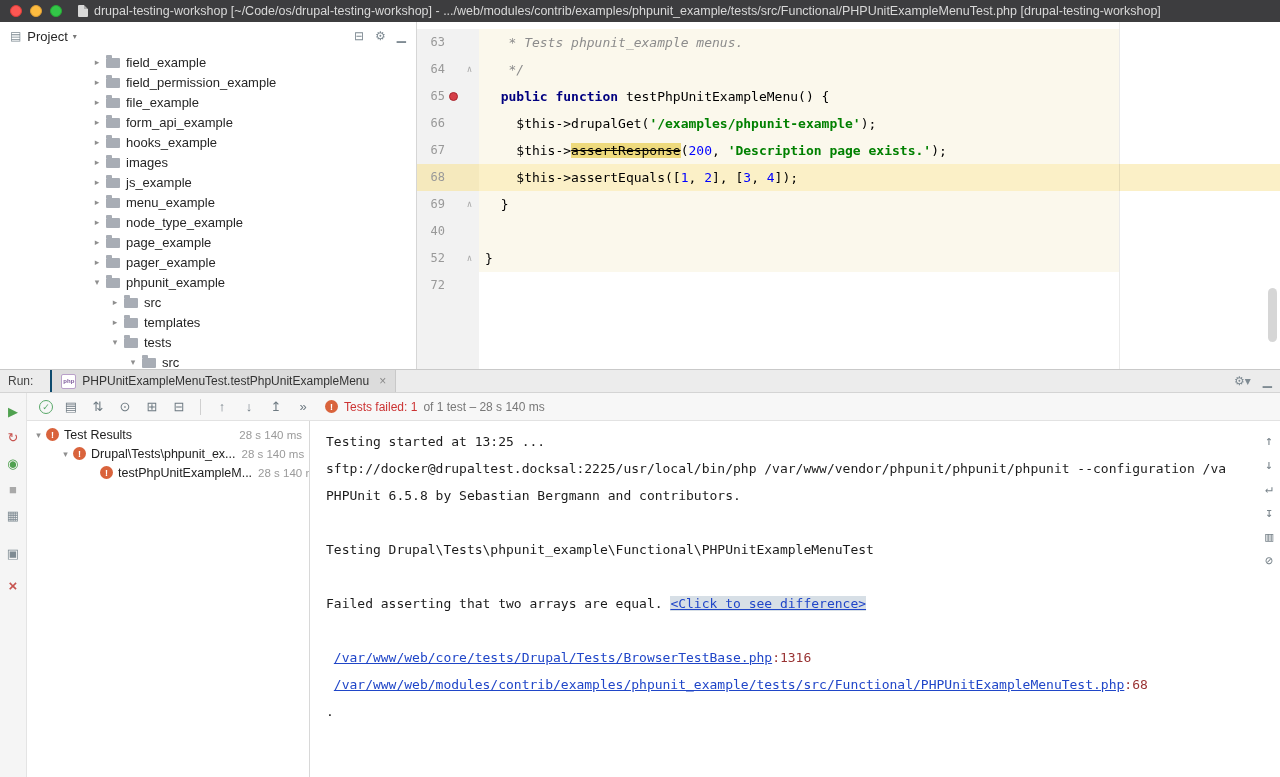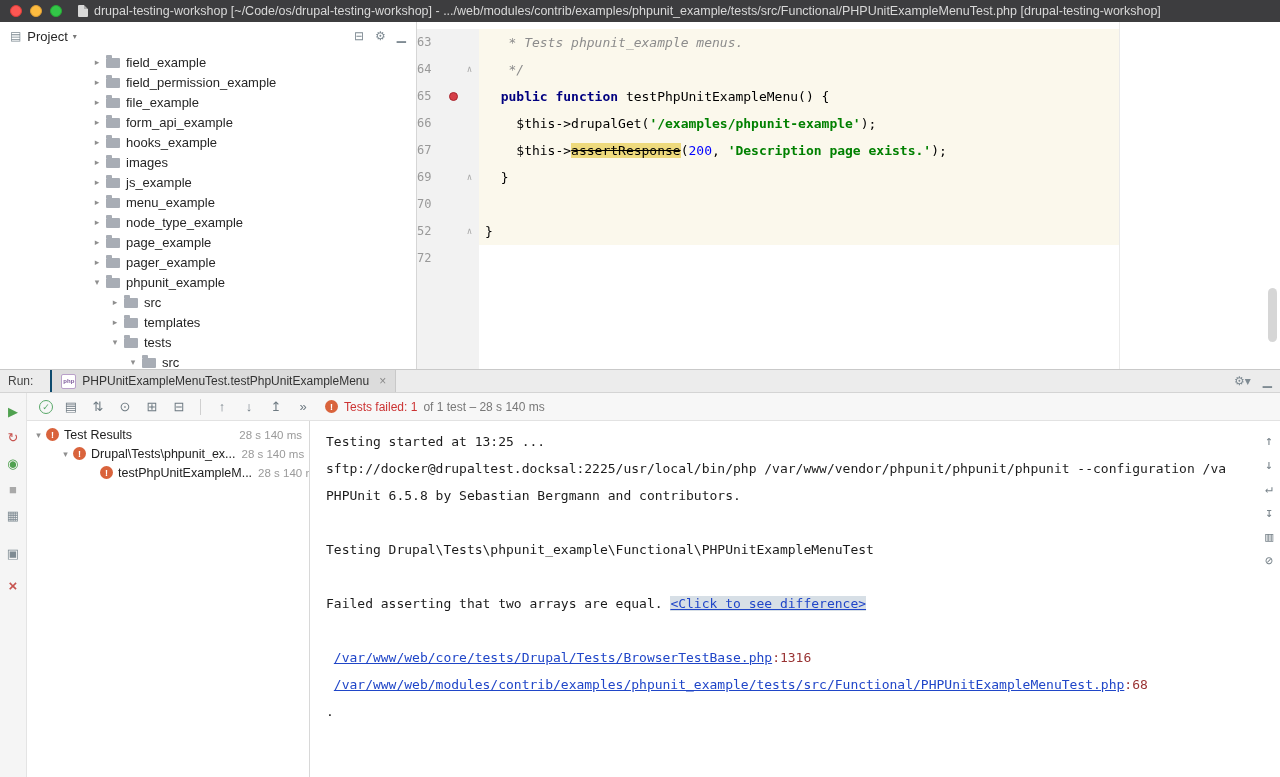--- a/index.html
+++ b/index.html
@@ -23,21 +23,21 @@
   .ph-right span{cursor:default;}
   .project-tree{flex:1;overflow:hidden;padding-top:2px;}
   .ptree-row{display:flex;align-items:center;height:20px;font-size:13px;color:#262626;white-space:nowrap;}
   .chev{width:14px;color:#8f8f8f;font-size:9px;text-align:center;flex-shrink:0;}
   .folder{width:14px;height:10px;background:#a8adb5;border-radius:1px;position:relative;margin:2px 6px 0 2px;display:inline-block;flex-shrink:0;}
   .folder::before{content:"";position:absolute;top:-3px;left:0;width:6px;height:3px;background:#a8adb5;border-radius:1px 1px 0 0;}
   
   .editor{flex:1;position:relative;display:flex;flex-direction:column;padding-top:7px;box-sizing:border-box;overflow:hidden;background:#fff;}
   .eline{display:flex;height:27px;line-height:27px;font-family:"DejaVu Sans Mono",monospace;font-size:13px;flex-shrink:0;}
   .gutter{width:62px;background:#f2f2f2;display:flex;flex-shrink:0;align-items:center;}
-  .lnum{width:28px;color:#999;font-size:12px;font-family:"DejaVu Sans Mono",monospace;}
+  .lnum{width:28px;text-align:right;color:#999;font-size:12px;font-family:"DejaVu Sans Mono",monospace;}
   .gicon{width:17px;display:flex;align-items:center;justify-content:center;}
   .redball{width:9px;height:9px;border-radius:50%;background:#d63f48;border:1px solid #a8262f;box-sizing:border-box;}
   .gfold{width:15px;text-align:center;color:#a9a9a9;font-size:9px;}
   .code{padding-left:6px;white-space:pre;flex:1;position:relative;z-index:2;}
   .eline.tint .code{background:linear-gradient(90deg,#fbf8ec 0px,#fbf8ec 640px,#ffffff 640px);}
   .eline.hl{background:#fbf0c7;}
   .eline.hl .gutter{background:#f5e9bd;}
   .efiller{flex:1;display:flex;}
   .efiller .gutter{align-items:stretch;}
   .margin-line{position:absolute;left:702px;top:0;bottom:0;width:1px;background:rgba(80,80,80,0.12);z-index:4;pointer-events:none;}
@@ -230,31 +230,39 @@
           <span class="code"><span class="tok-plain">    $this-&gt;drupalGet(</span><span class="tok-string">'/examples/phpunit-example'</span><span class="tok-plain">);</span></span>
         </div>
         <div class="eline tint">
           <span class="gutter">
             <span class="lnum">67</span>
             <span class="gicon"></span>
             <span class="gfold"></span>
           </span>
           <span class="code"><span class="tok-plain">    $this-&gt;</span><span class="tok-deprecated">assertResponse</span><span class="tok-plain">(</span><span class="tok-number">200</span><span class="tok-plain">, </span><span class="tok-string">'Description page exists.'</span><span class="tok-plain">);</span></span>
         </div>
+        <div class="eline hl">
+          <span class="gutter">
+            <span class="lnum">68</span>
+            <span class="gicon"></span>
+            <span class="gfold"></span>
+          </span>
+          <span class="code"><span class="tok-plain">    $this-&gt;assertEquals([</span><span class="tok-number">1</span><span class="tok-plain">, </span><span class="tok-number">2</span><span class="tok-plain">], [</span><span class="tok-number">3</span><span class="tok-plain">, </span><span class="tok-number">4</span><span class="tok-plain">]);</span></span>
+        </div>
         <div class="eline tint">
           <span class="gutter">
             <span class="lnum">69</span>
             <span class="gicon"></span>
             <span class="gfold">∧</span>
           </span>
           <span class="code"><span class="tok-plain">  }</span></span>
         </div>
         <div class="eline tint">
           <span class="gutter">
-            <span class="lnum">70</span>
+            <span class="lnum">40</span>
             <span class="gicon"></span>
             <span class="gfold"></span>
           </span>
           <span class="code"></span>
         </div>
         <div class="eline tint">
           <span class="gutter">
             <span class="lnum">52</span>
             <span class="gicon"></span>
             <span class="gfold">∧</span>

